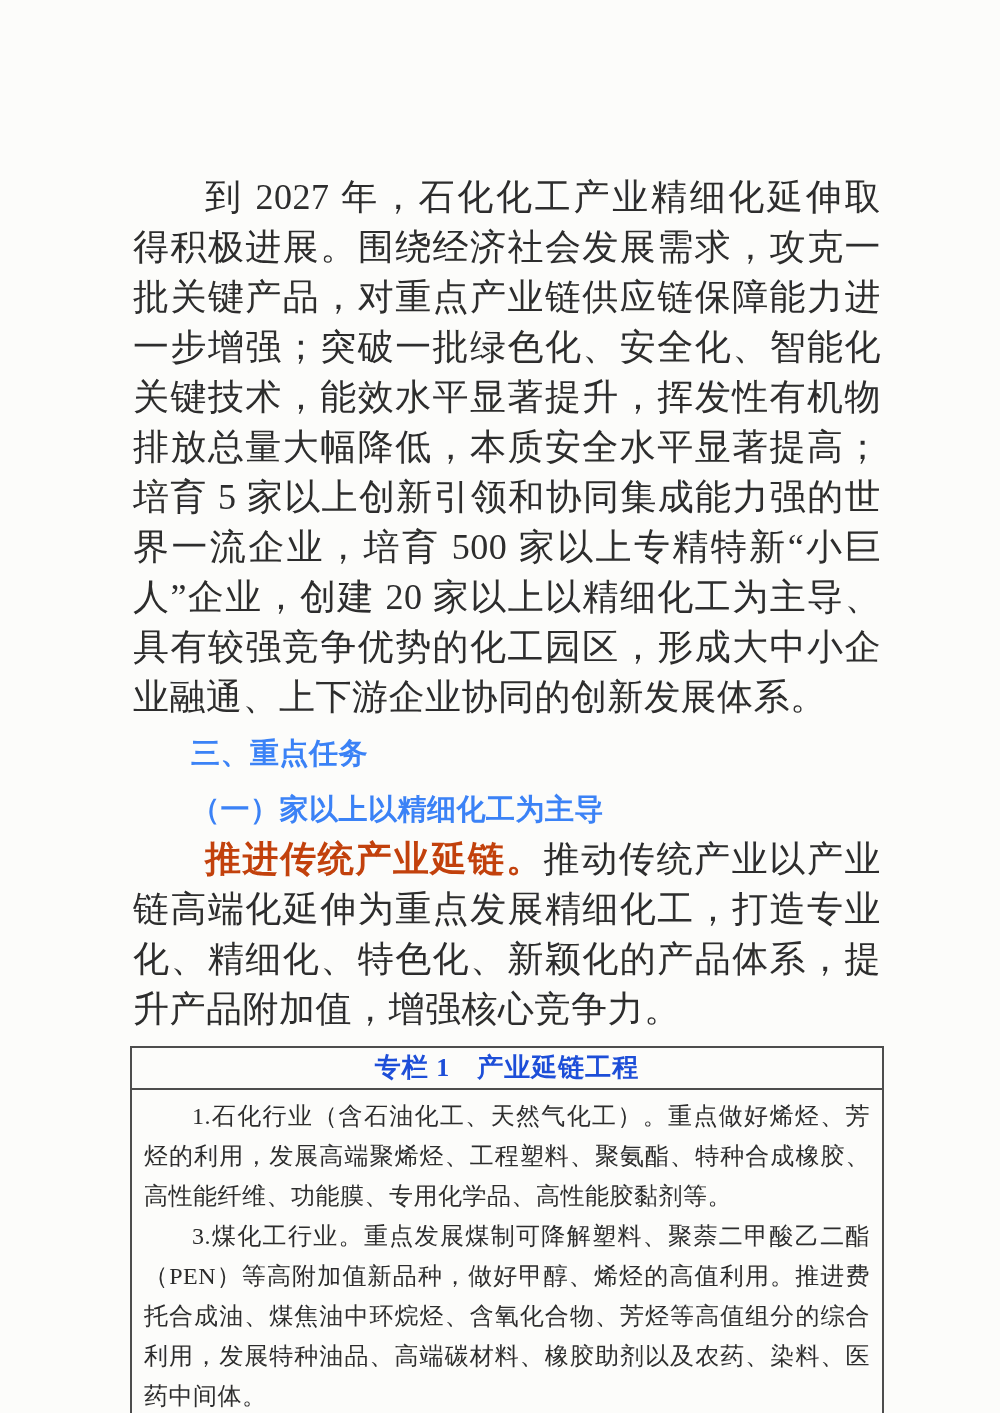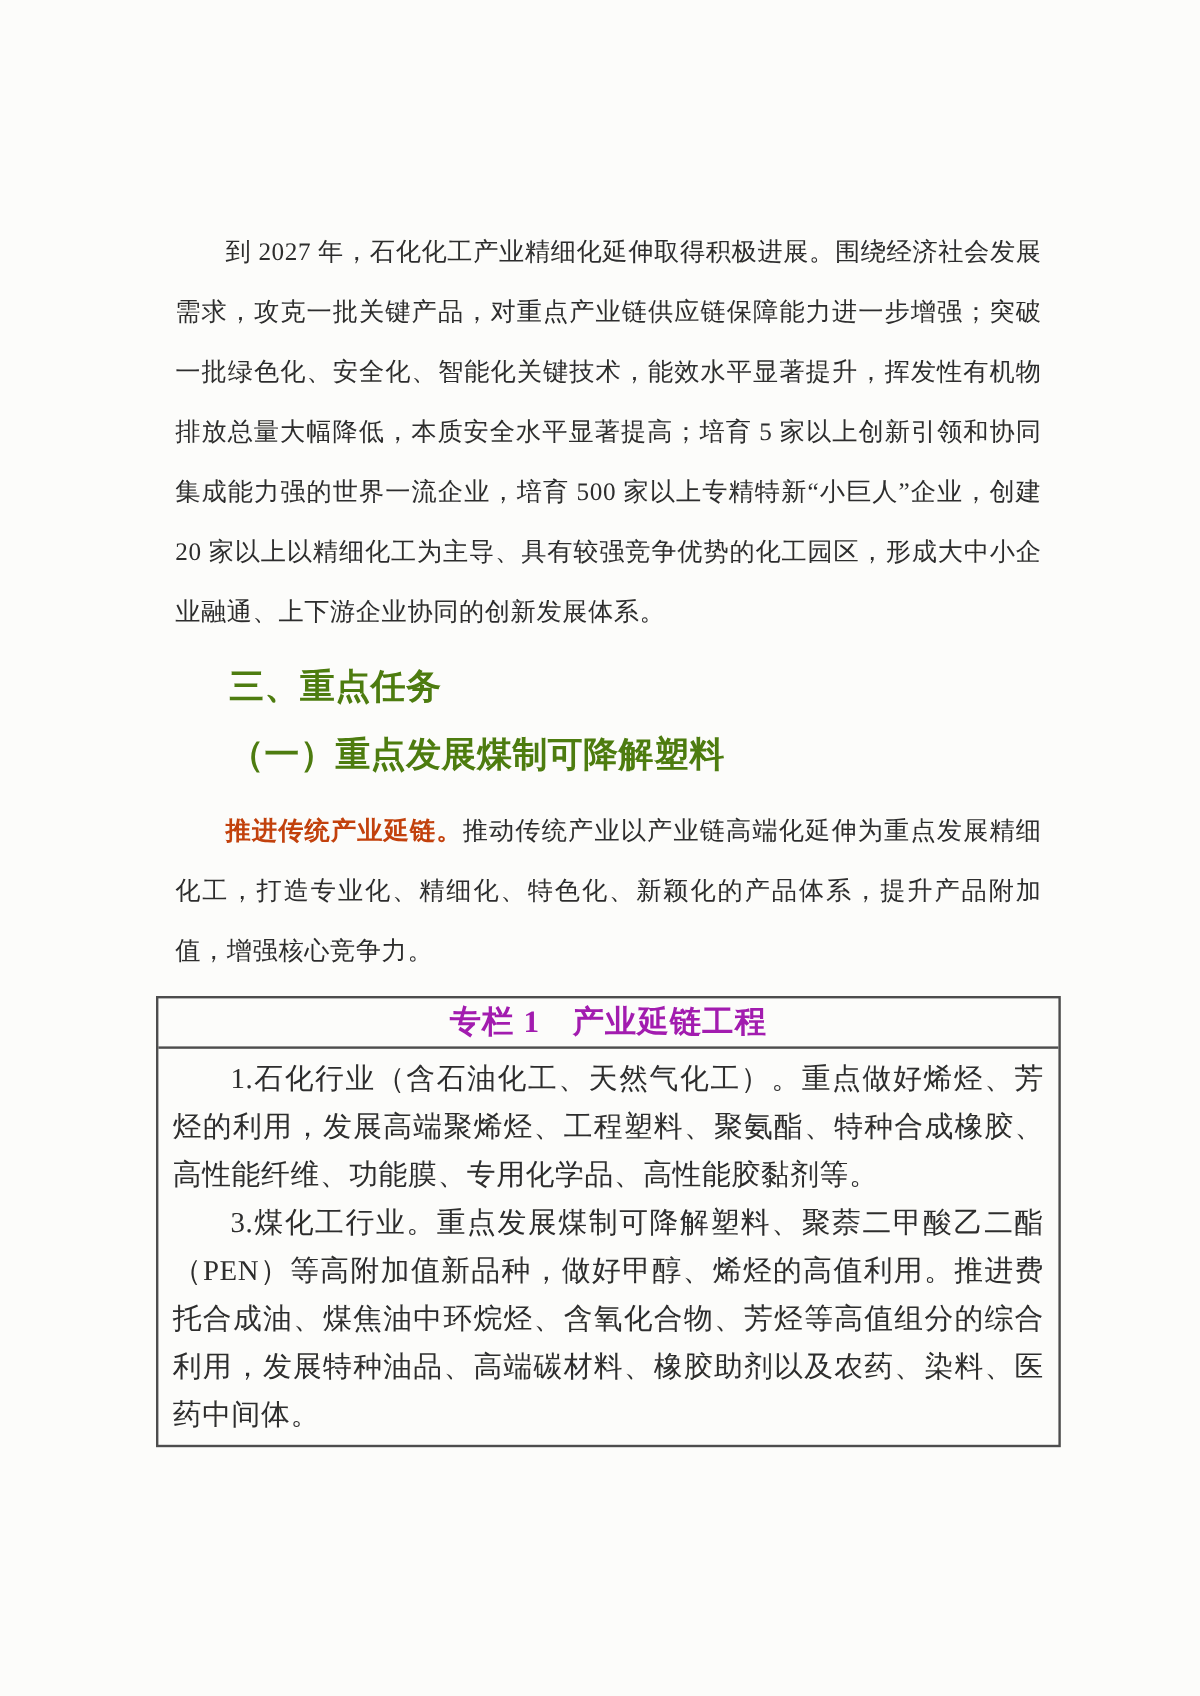--- a/index.html
+++ b/index.html
@@ -18,50 +18,50 @@
     overflow: hidden;
     box-sizing: border-box;
   }
   .content {
     position: absolute;
     top: 172px;
     left: 133px;
     width: 748px;
   }
   .para {
-    font-size: 21px;
+    font-size: 36px;
     line-height: 50px;
     text-align: justify;
-    margin: 13px;
+    margin: 0;
     letter-spacing: 0.5px;
   }
   .indent { text-indent: 2em; }
   .heading {
     font-size: 29px;
     line-height: 50px;
     font-weight: bold;
-    color: #4d7c0f;
+    color: #3b82f6;
     text-indent: 2em;
     margin: 6px 0 0 0;
     letter-spacing: 0.5px;
   }
   .lead-bold { font-weight: bold; color: #c2410c; }
   .column-box {
     margin-top: 12px;
     margin-left: -3px;
     width: 754px;
     border: 2px solid #4d4d4d;
     box-sizing: border-box;
   }
   .box-header {
     text-align: center;
     font-weight: bold;
     font-size: 26px;
     line-height: 40px;
-    color: #a21caf;
+    color: #1d4ed8;
     border-bottom: 2px solid #4d4d4d;
     letter-spacing: 1px;
   }
   .box-body {
     padding: 6px 12px 4px 12px;
   }
   .box-body p {
     font-size: 24px;
     line-height: 40px;
     text-align: justify;
@@ -73,21 +73,21 @@
 </head>
 <body>
 
 <div class="page">
   <div class="content">
 
     <p class="para indent">到 2027 年，石化化工产业精细化延伸取得积极进展。围绕经济社会发展需求，攻克一批关键产品，对重点产业链供应链保障能力进一步增强；突破一批绿色化、安全化、智能化关键技术，能效水平显著提升，挥发性有机物排放总量大幅降低，本质安全水平显著提高；培育 5 家以上创新引领和协同集成能力强的世界一流企业，培育 500 家以上专精特新“小巨人”企业，创建 20 家以上以精细化工为主导、具有较强竞争优势的化工园区，形成大中小企业融通、上下游企业协同的创新发展体系。</p>
 
     <h3 class="heading">三、重点任务</h3>
 
-    <h4 class="heading">（一）重点发展煤制可降解塑料</h4>
+    <h4 class="heading">（一）家以上以精细化工为主导</h4>
 
     <p class="para indent"><span class="lead-bold">推进传统产业延链。</span><span>推动传统产业以产业链高端化延伸为重点发展精细化工，打造专业化、精细化、特色化、新颖化的产品体系，提升产品附加值，增强核心竞争力。</span></p>
 
     <div class="column-box">
       <div class="box-header">专栏 1　产业延链工程</div>
       <div class="box-body">
         <p>1.石化行业（含石油化工、天然气化工）。重点做好烯烃、芳烃的利用，发展高端聚烯烃、工程塑料、聚氨酯、特种合成橡胶、高性能纤维、功能膜、专用化学品、高性能胶黏剂等。</p>
         <p>3.煤化工行业。重点发展煤制可降解塑料、聚萘二甲酸乙二酯（PEN）等高附加值新品种，做好甲醇、烯烃的高值利用。推进费托合成油、煤焦油中环烷烃、含氧化合物、芳烃等高值组分的综合利用，发展特种油品、高端碳材料、橡胶助剂以及农药、染料、医药中间体。</p>
       </div>
     </div>

